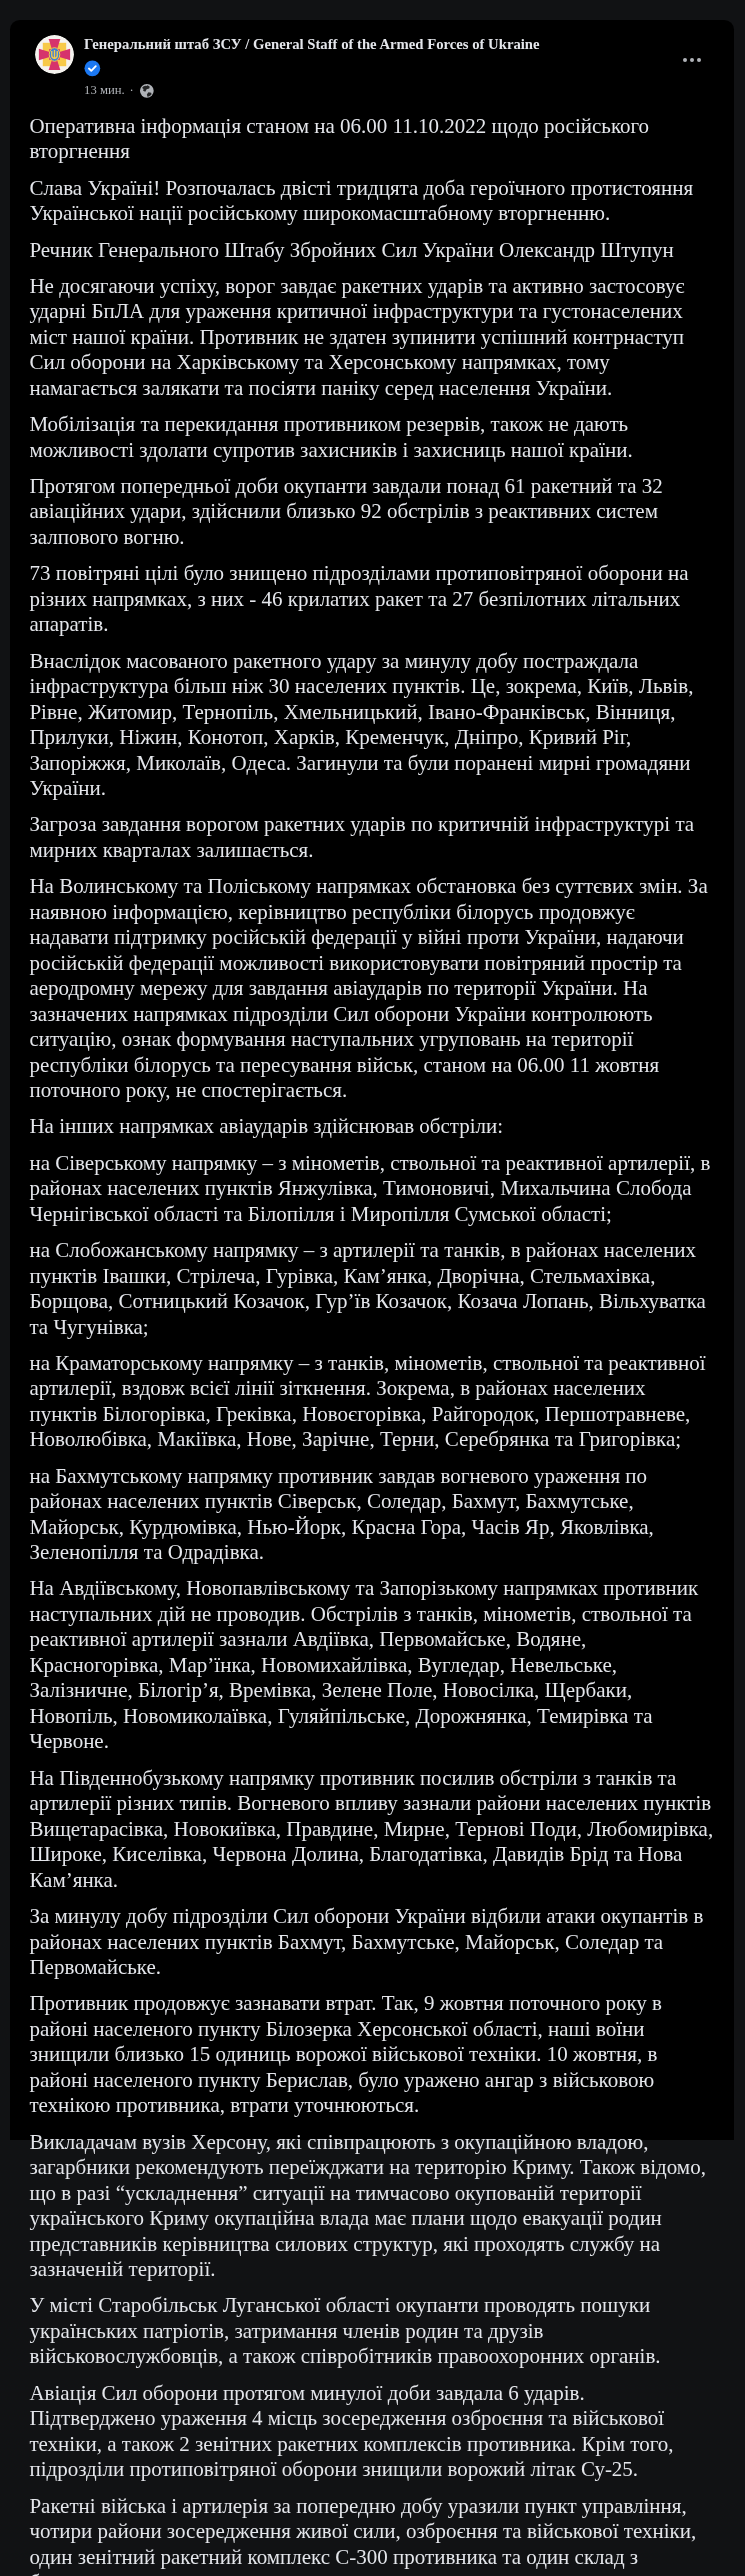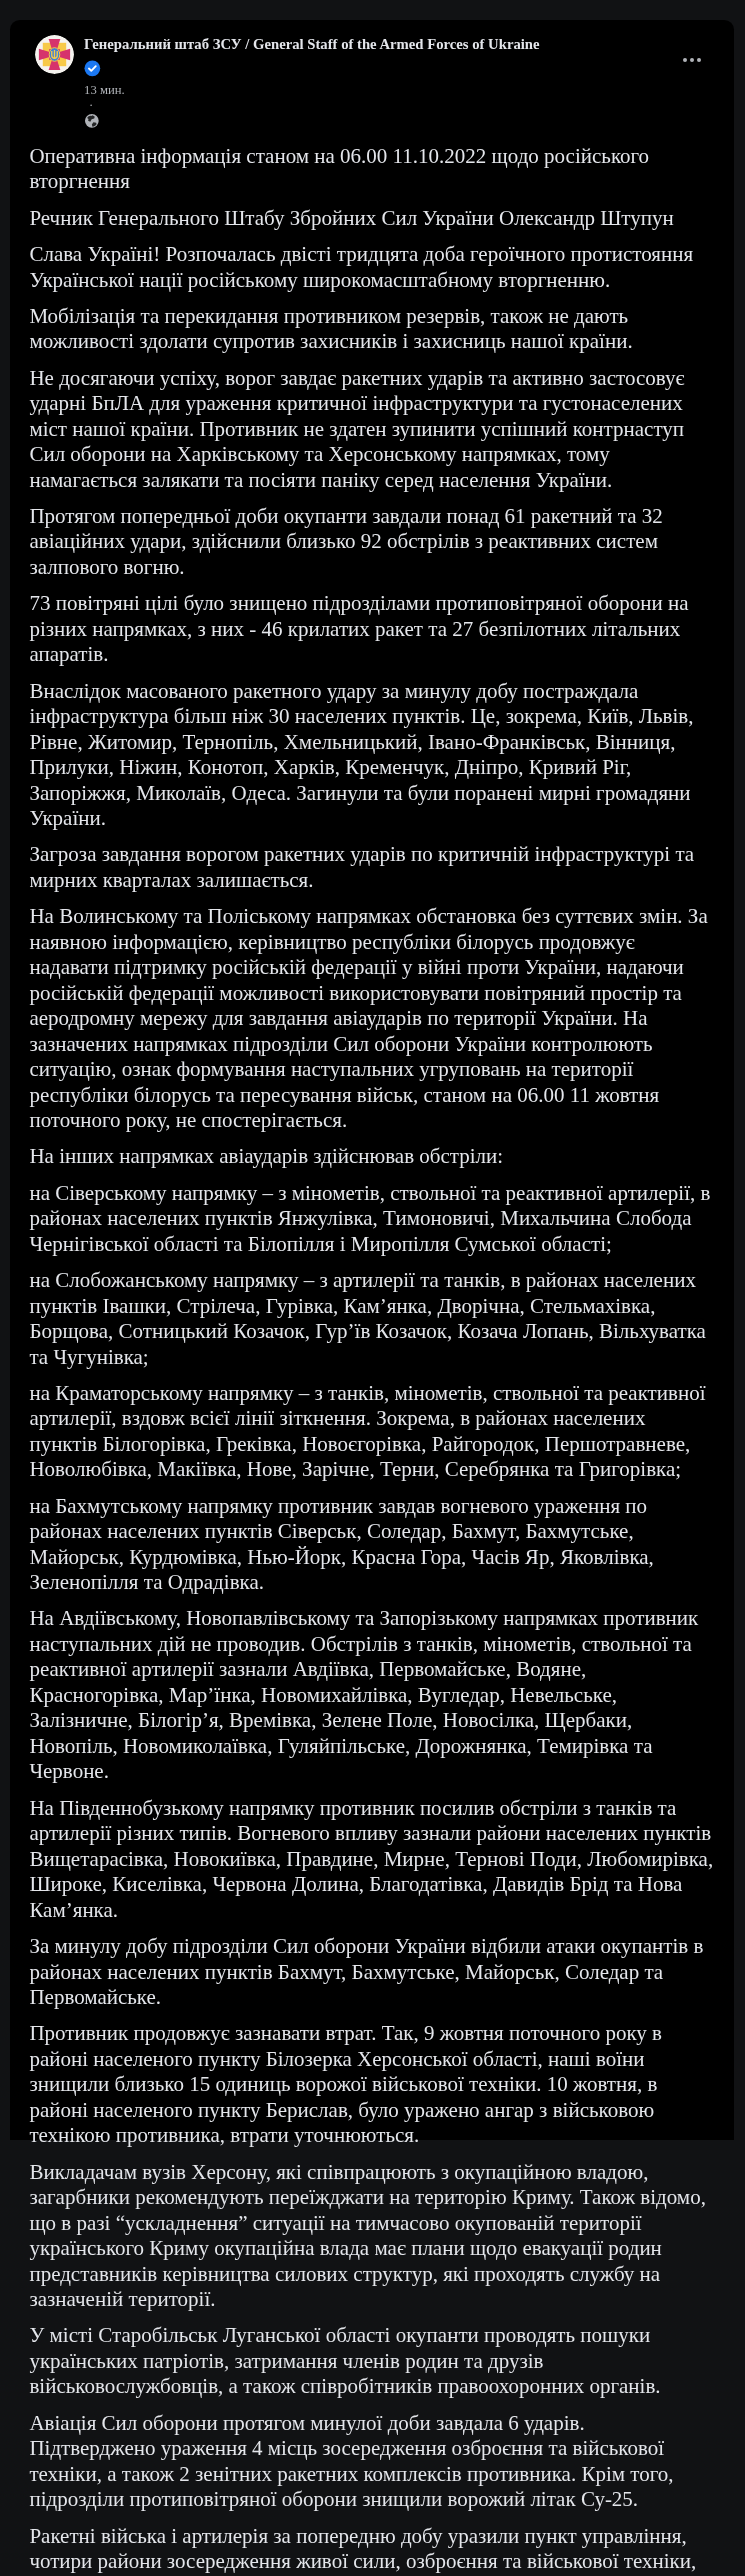--- a/index.html
+++ b/index.html
@@ -22,21 +22,21 @@
   .avatar {
     width:39px; height:39px; border-radius:50%;
     flex:0 0 39px; cursor:pointer; overflow:hidden;
   }
   .header-info { margin-left:9.8px; flex:1; min-width:0; }
   .page-name {
     font-size:14.7px; font-weight:bold; color:#e4e6eb;
     line-height:1.35; max-width:514px; cursor:pointer;
   }
   .badge-row { margin-top:4.9px; height:16.7px; }
-  .meta-row { display:flex; align-items:flex-start; color:#b0b3b8; font-size:12.7px; margin-top:5.9px;flex-direction:column; }
+  .meta-row { display:flex; align-items:flex-start; color:#b0b3b8; font-size:12.7px; margin-top:5.9px; }
   .meta-row .timestamp { cursor:pointer; }
   .meta-row .sep { margin:0 4.9px 0 4.9px; }
   .menu-button {
     position:absolute; top:33px; right:27.4px;
     display:flex; gap:2.9px; align-items:center;
     background:none; border:none; padding:5.9px; cursor:pointer;
   }
   .menu-button .dot { width:3.9px; height:3.9px; border-radius:50%; background:#b0b3b8; }
   .post-body {
     margin-top:15.7px;
@@ -97,24 +97,24 @@
     <button class="menu-button" aria-label="More options">
       <span class="dot"></span>
       <span class="dot"></span>
       <span class="dot"></span>
     </button>
 
   </div>
 
   <div class="post-body">
       <p class="post-paragraph">Оперативна інформація станом на 06.00 11.10.2022 щодо російського вторгнення</p>
+      <p class="post-paragraph">Слава Україні! Розпочалась двісті тридцята доба героїчного протистояння Української нації російському широкомасштабному вторгненню.</p>
       <p class="post-paragraph">Речник Генерального Штабу Збройних Сил України Олександр Штупун</p>
-      <p class="post-paragraph">Слава Україні! Розпочалась двісті тридцята доба героїчного протистояння Української нації російському широкомасштабному вторгненню.</p>
+      <p class="post-paragraph">Не досягаючи успіху, ворог завдає ракетних ударів та активно застосовує ударні БпЛА для ураження критичної інфраструктури та густонаселених міст нашої країни. Противник не здатен зупинити успішний контрнаступ Сил оборони на Харківському та Херсонському напрямках, тому намагається залякати та посіяти паніку серед населення України.</p>
       <p class="post-paragraph">Мобілізація та перекидання противником резервів, також не дають можливості здолати супротив захисників і захисниць нашої країни.</p>
-      <p class="post-paragraph">Не досягаючи успіху, ворог завдає ракетних ударів та активно застосовує ударні БпЛА для ураження критичної інфраструктури та густонаселених міст нашої країни. Противник не здатен зупинити успішний контрнаступ Сил оборони на Харківському та Херсонському напрямках, тому намагається залякати та посіяти паніку серед населення України.</p>
       <p class="post-paragraph">Протягом попередньої доби окупанти завдали понад 61 ракетний та 32 авіаційних удари, здійснили близько 92 обстрілів з реактивних систем залпового вогню.</p>
       <p class="post-paragraph">73 повітряні цілі було знищено підрозділами протиповітряної оборони на різних напрямках, з них - 46 крилатих ракет та 27 безпілотних літальних апаратів.</p>
       <p class="post-paragraph">Внаслідок масованого ракетного удару за минулу добу постраждала інфраструктура більш ніж 30 населених пунктів. Це, зокрема, Київ, Львів, Рівне, Житомир, Тернопіль, Хмельницький, Івано-Франківськ, Вінниця, Прилуки, Ніжин, Конотоп, Харків, Кременчук, Дніпро, Кривий Ріг, Запоріжжя, Миколаїв, Одеса. Загинули та були поранені мирні громадяни України.</p>
       <p class="post-paragraph">Загроза завдання ворогом ракетних ударів по критичній інфраструктурі та мирних кварталах залишається.</p>
       <p class="post-paragraph">На Волинському та Поліському напрямках обстановка без суттєвих змін. За наявною інформацією, керівництво республіки білорусь продовжує надавати підтримку російській федерації у війні проти України, надаючи російській федерації можливості використовувати повітряний простір та аеродромну мережу для завдання авіаударів по території України. На зазначених напрямках підрозділи Сил оборони України контролюють ситуацію, ознак формування наступальних угруповань на території республіки білорусь та пересування військ, станом на 06.00 11 жовтня поточного року, не спостерігається.</p>
       <p class="post-paragraph">На інших напрямках авіаударів здійснював обстріли:</p>
       <p class="post-paragraph">на Сіверському напрямку – з мінометів, ствольної та реактивної артилерії, в районах населених пунктів Янжулівка, Тимоновичі, Михальчина Слобода Чернігівської області  та Білопілля і Миропілля Сумської області;</p>
       <p class="post-paragraph">на Слобожанському напрямку – з артилерії та танків, в районах населених пунктів Івашки, Стрілеча, Гурівка, Кам’янка, Дворічна, Стельмахівка, Борщова, Сотницький Козачок, Гур’їв Козачок, Козача Лопань, Вільхуватка та Чугунівка;</p>
       <p class="post-paragraph">на Краматорському напрямку – з танків, мінометів, ствольної та реактивної артилерії, вздовж всієї лінії зіткнення. Зокрема, в районах населених пунктів Білогорівка, Греківка, Новоєгорівка, Райгородок, Першотравневе, Новолюбівка, Макіївка, Нове, Зарічне, Терни, Серебрянка та Григорівка;</p>
       <p class="post-paragraph">на Бахмутському напрямку противник завдав вогневого ураження по районах населених пунктів Сіверськ, Соледар, Бахмут, Бахмутське, Майорськ, Курдюмівка, Нью-Йорк, Красна Гора, Часів Яр, Яковлівка, Зеленопілля та Одрадівка.</p>

